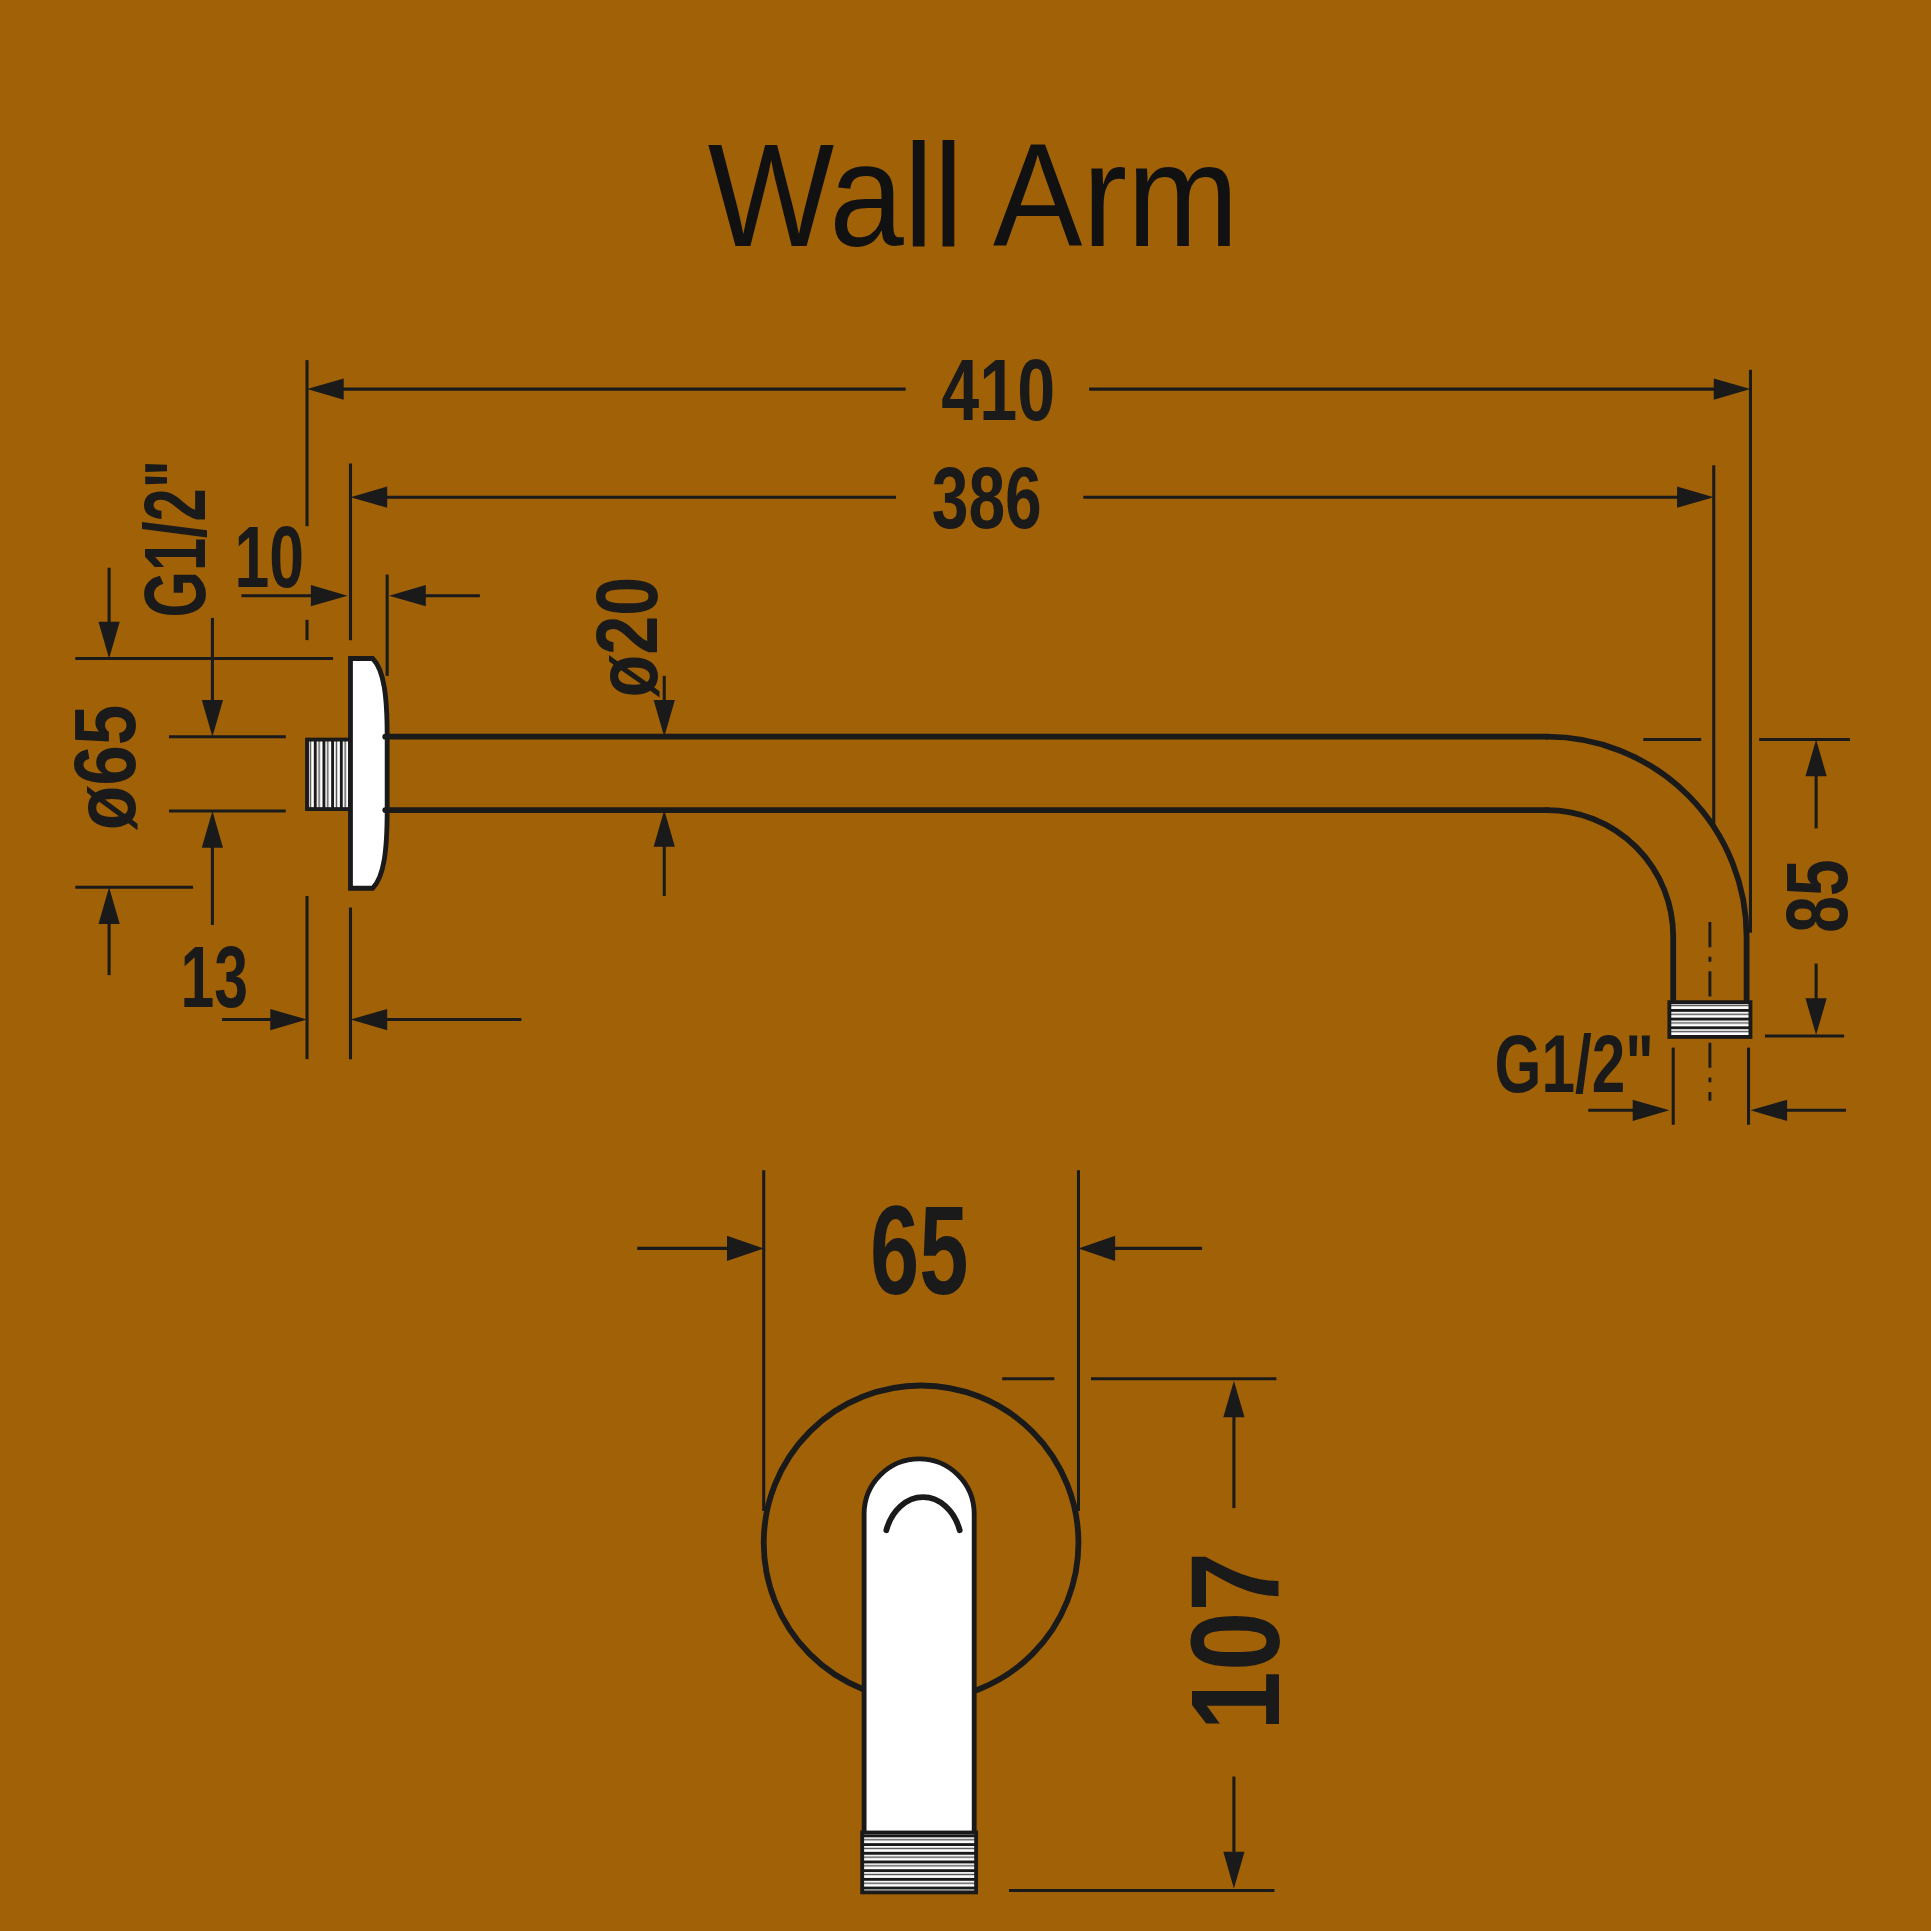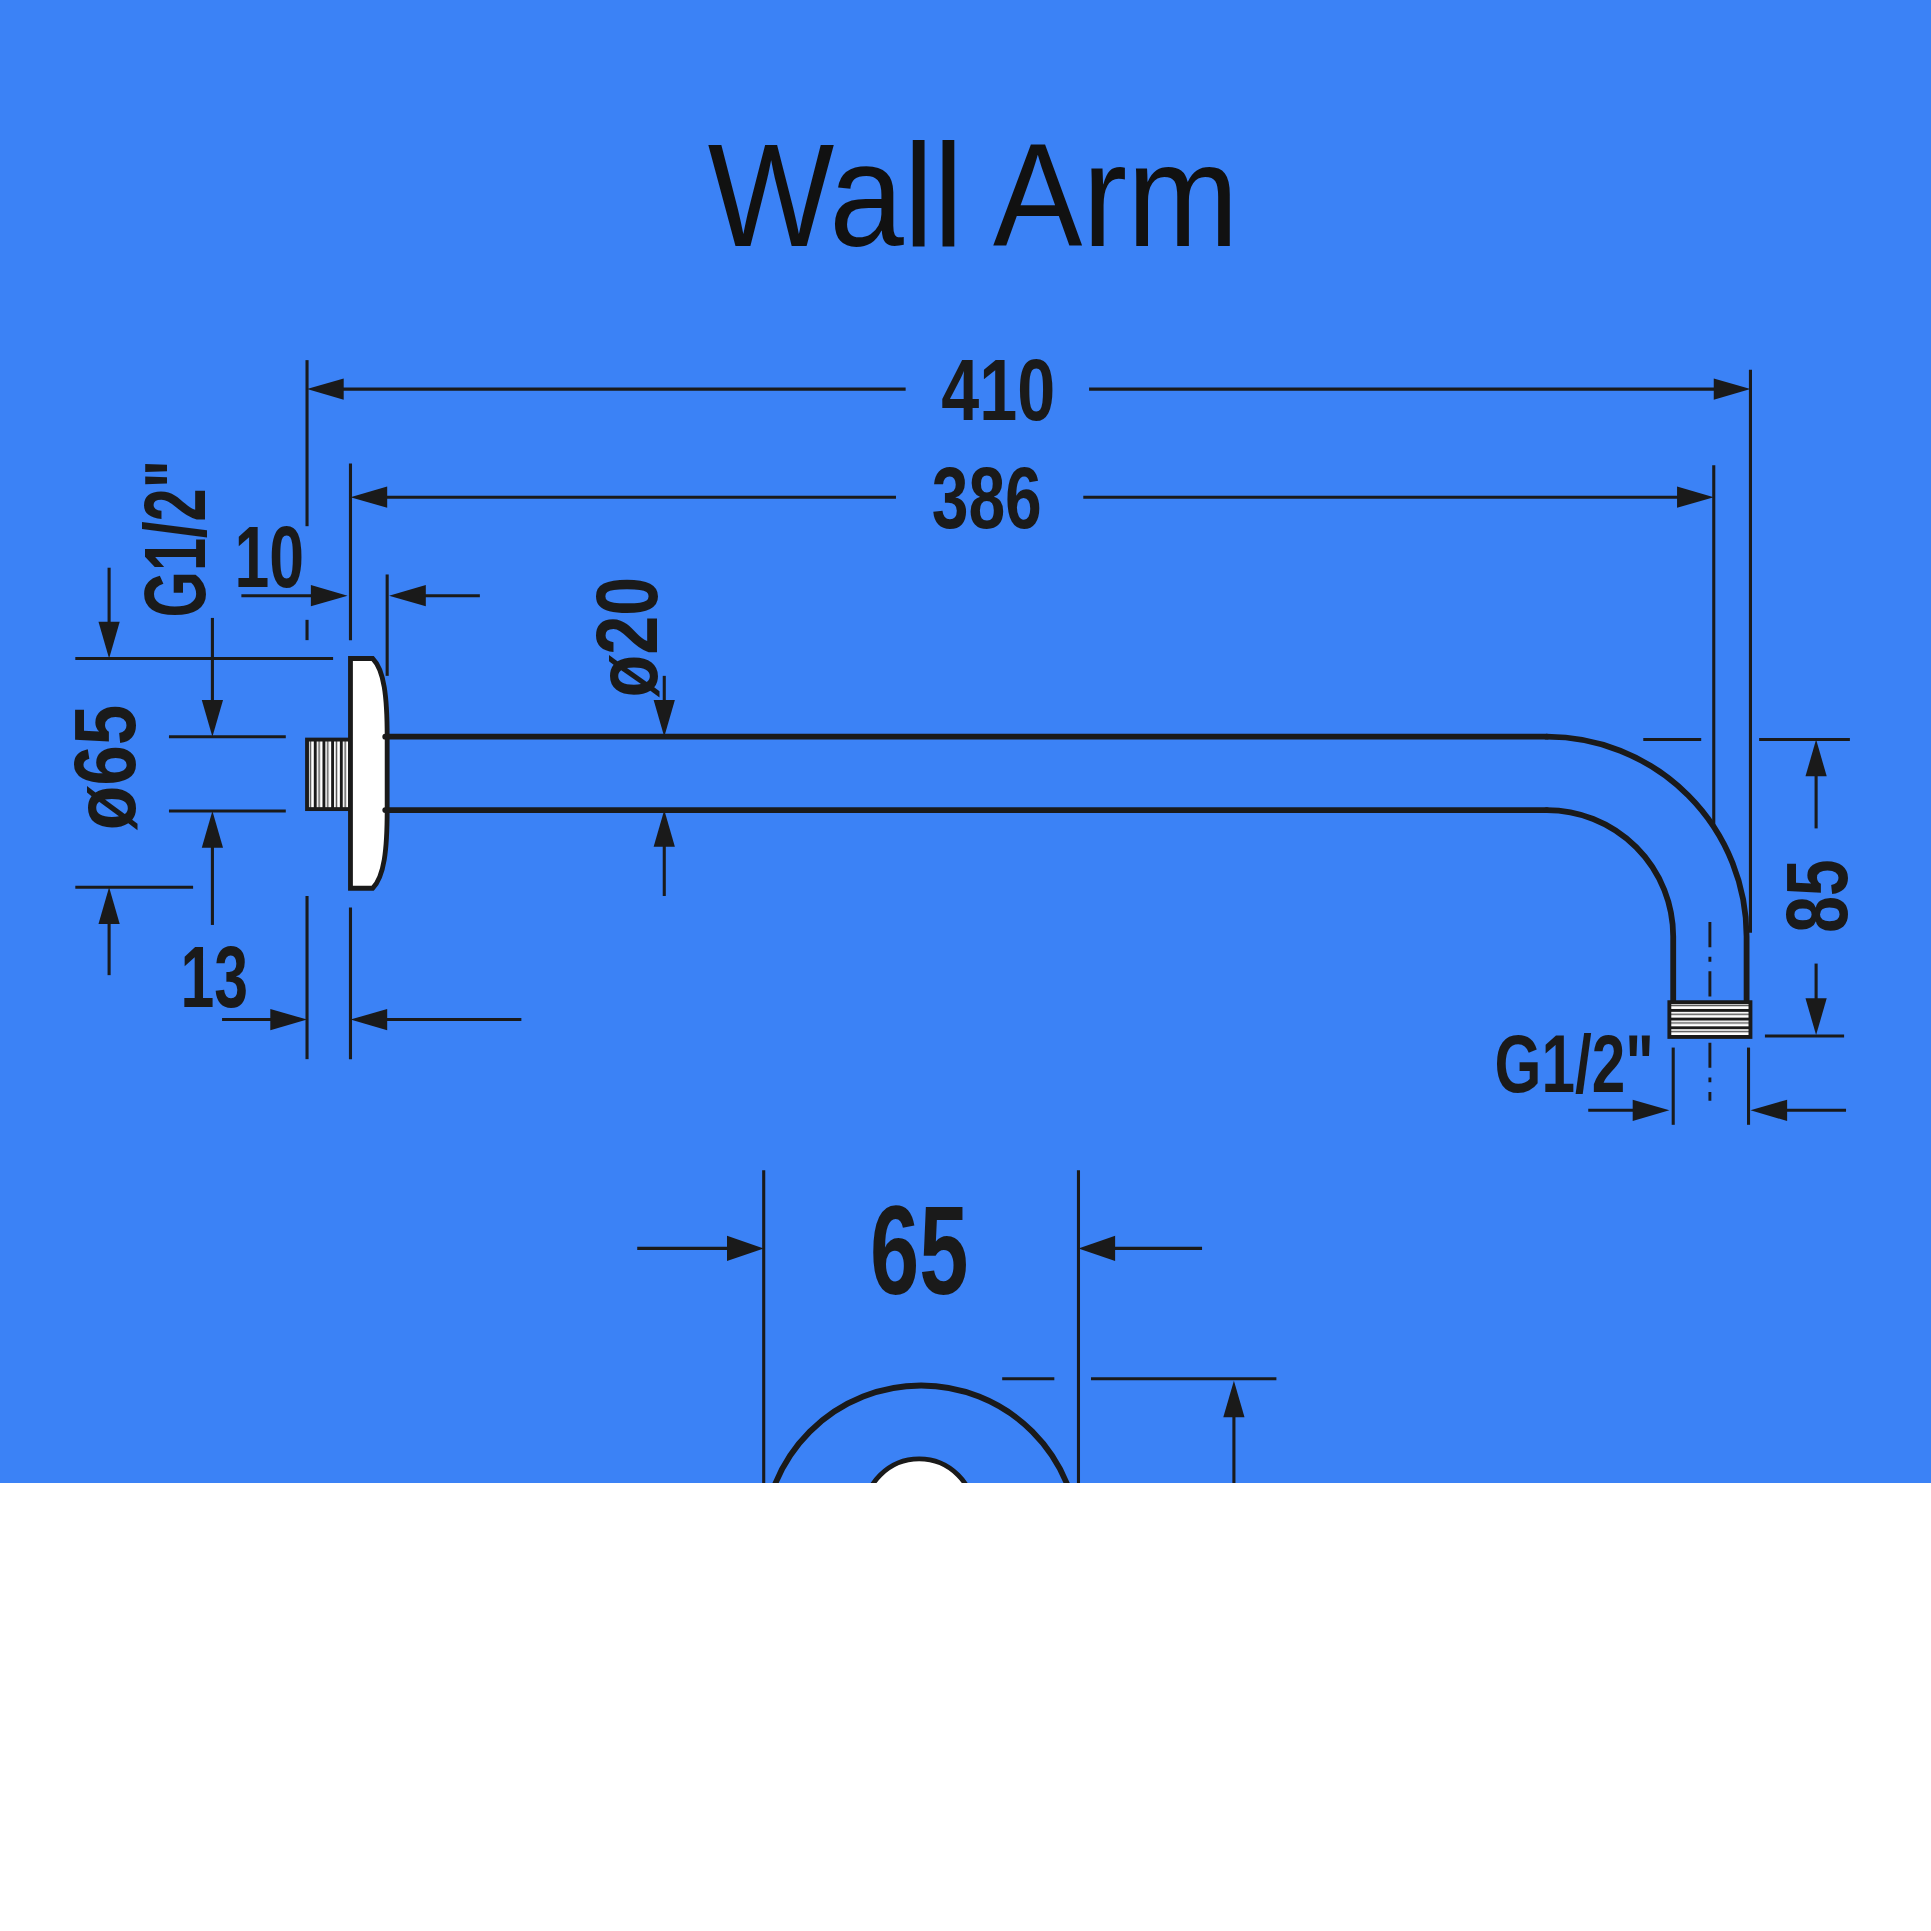--- a/index.html
+++ b/index.html
@@ -1,16 +1,16 @@
 <!DOCTYPE html>
 <html><head>
 <meta charset="utf-8">
 <style>
   html,body{margin:0;padding:0;background:#fff;}
-  .page{width:1931px;height:1483px;background:#3b82f6;position:relative;font-family:"Liberation Sans",sans-serif;}
+  .page{width:1931px;height:1931px;background:#a16207;position:relative;font-family:"Liberation Sans",sans-serif;}
   svg{display:block;}
   .title-text{font-family:"Liberation Sans",sans-serif;font-weight:300;fill:#111;}
   .dim-label{font-family:"Liberation Sans",sans-serif;font-weight:bold;fill:#1a1a1a;}
   .obj{stroke:#1a1a1a;stroke-width:6;fill:none;stroke-linecap:round;}
   .objfill{stroke:#1a1a1a;stroke-width:5;fill:#ffffff;}
   .dim{stroke:#1a1a1a;stroke-width:3.2;fill:none;}
   .arrow{fill:#1a1a1a;stroke:none;}
   .cl{stroke:#1a1a1a;stroke-width:3;fill:none;stroke-dasharray:26 10 5 10;}
 </style>
 </head>

